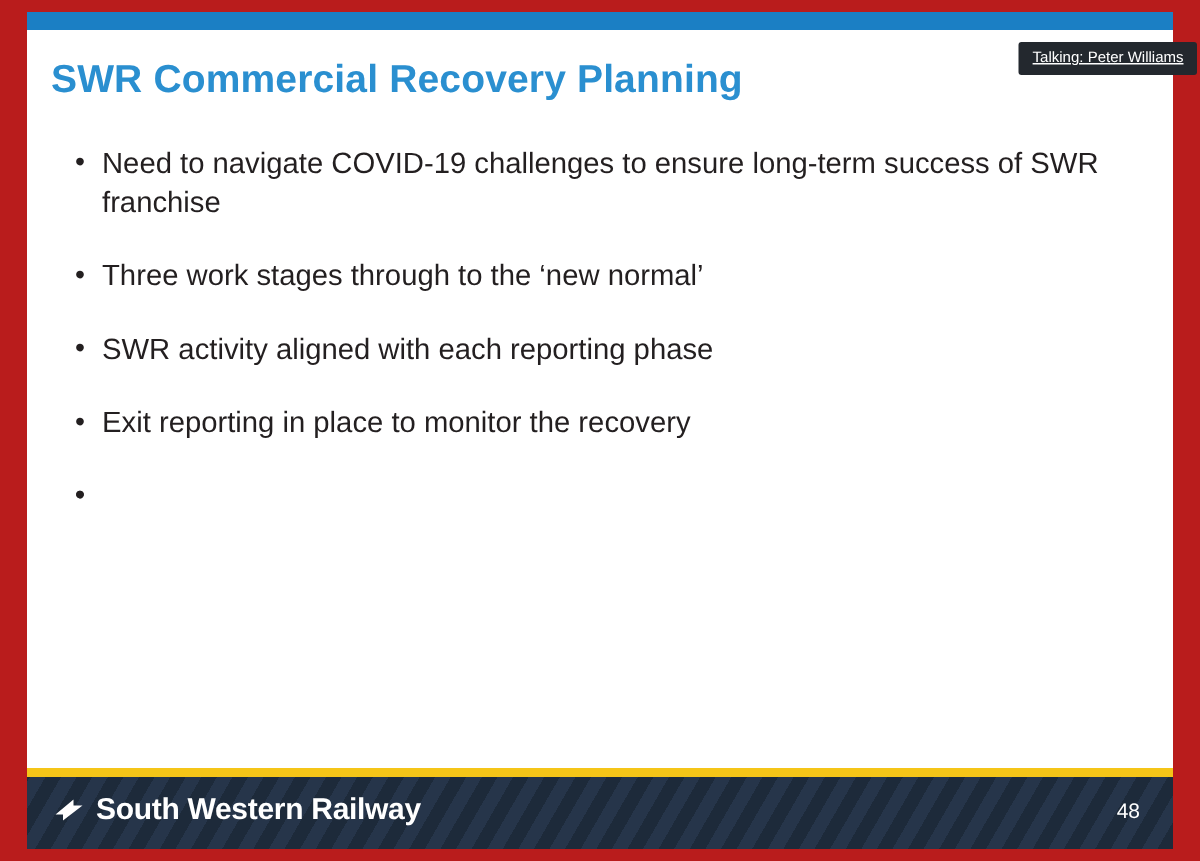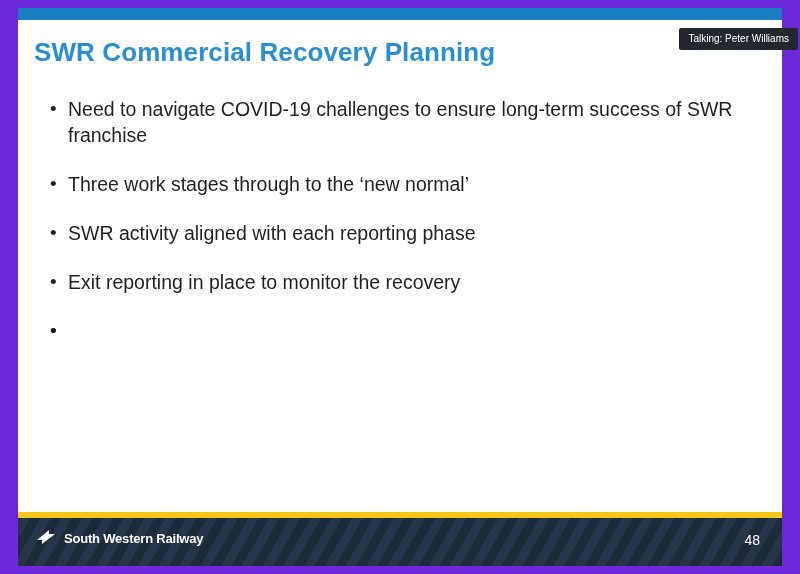--- a/index.html
+++ b/index.html
@@ -12,21 +12,21 @@
     height: 574px;
     overflow: hidden;
     font-family: "Liberation Sans", sans-serif;
   }
   .slide-frame {
     position: absolute;
     left: 0;
     top: 0;
     width: 800px;
     height: 574px;
-    background: #6d28d9;
+    background: #b91c1c;
   }
   .slide {
     position: absolute;
     left: 18px;
     top: 8px;
     width: 764px;
     height: 558px;
     background: #ffffff;
     overflow: hidden;
   }
@@ -113,21 +113,21 @@
     display: flex;
     align-items: center;
   }
   .logo-mark {
     width: 20px;
     height: 18px;
     margin-right: 8px;
     display: block;
   }
   .logo-text {
-    font-size: 13px;
+    font-size: 20px;
     font-weight: bold;
     color: #ffffff;
     letter-spacing: -0.2px;
     white-space: nowrap;
   }
   .page-number {
     position: absolute;
     right: 22px;
     top: 20px;
     font-size: 14px;
@@ -138,20 +138,21 @@
     position: absolute;
     right: 2px;
     top: 28px;
     background: #23282e;
     color: #ffffff;
     font-size: 10px;
     line-height: 12px;
     padding: 5px 9px;
     border-radius: 2px;
     white-space: nowrap;
+    text-decoration: underline;
   }
 </style>
 </head>
 <body>
 
 <div class="slide-frame">
 
   <div class="slide">
 
     <div class="top-bar"></div>

